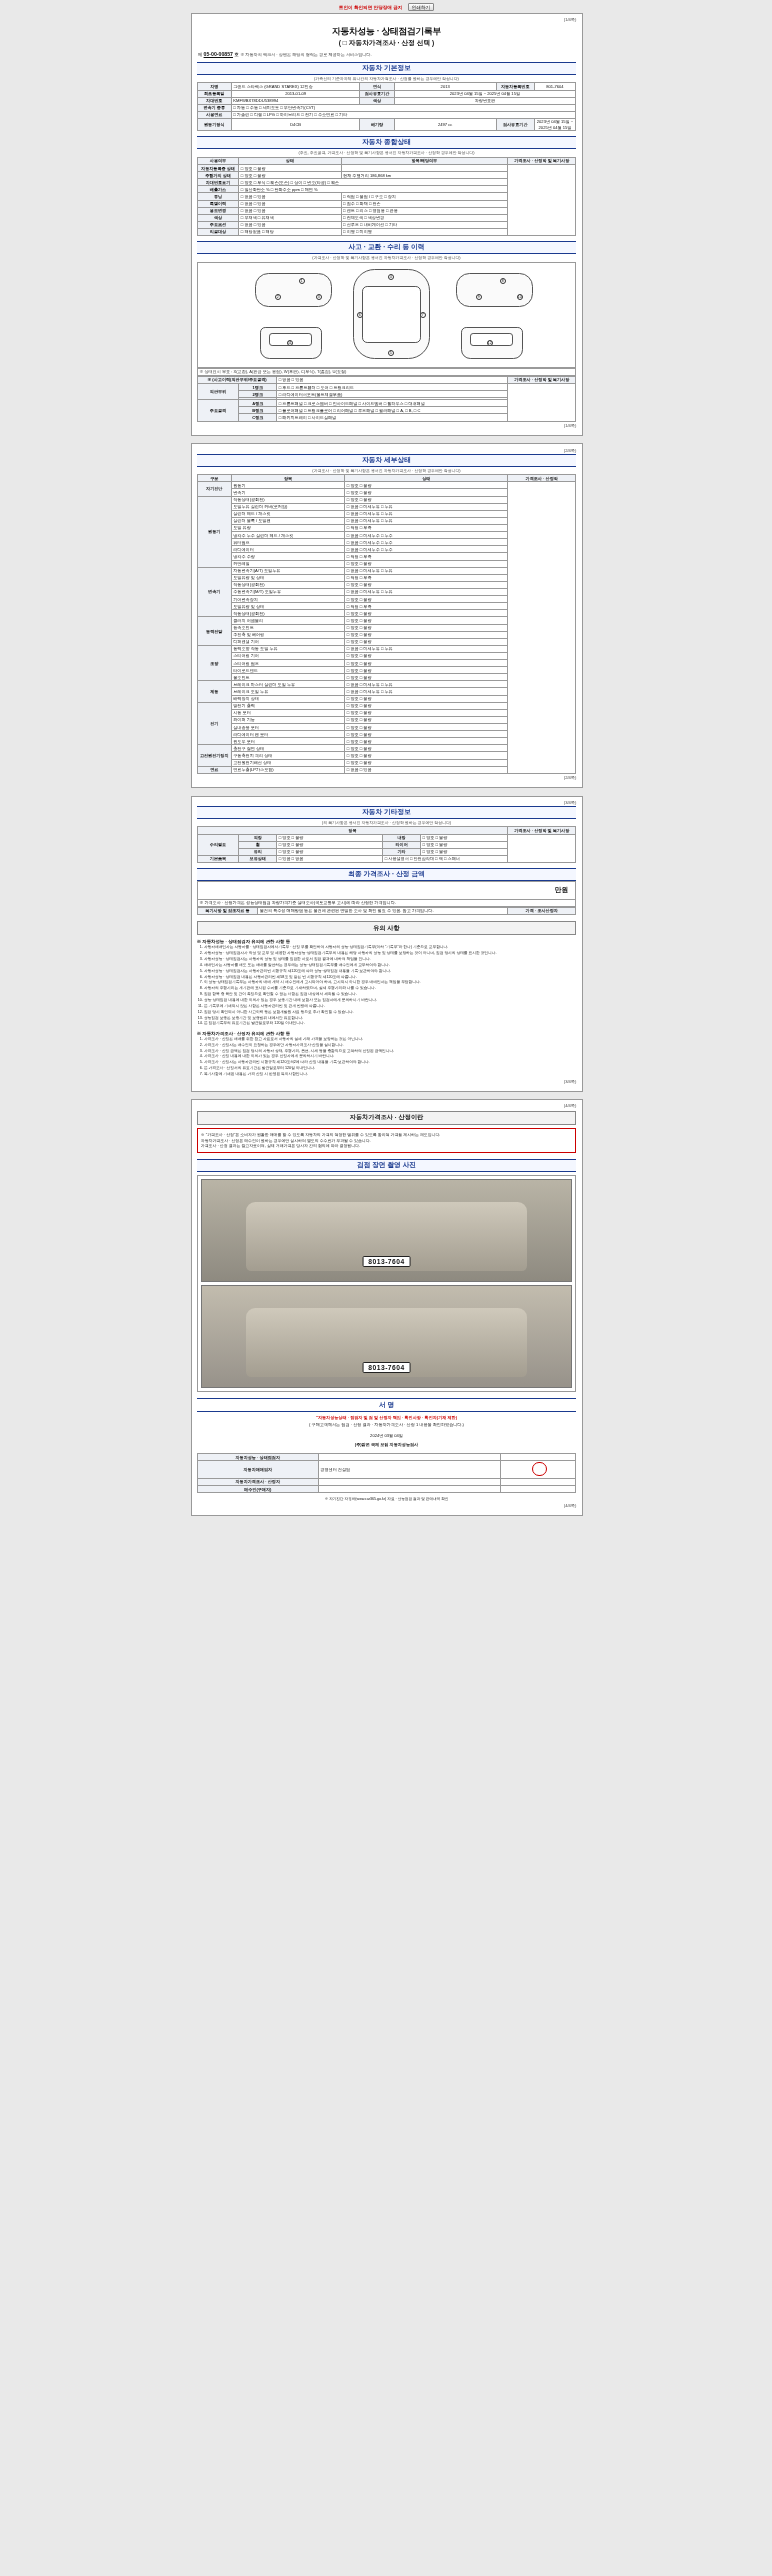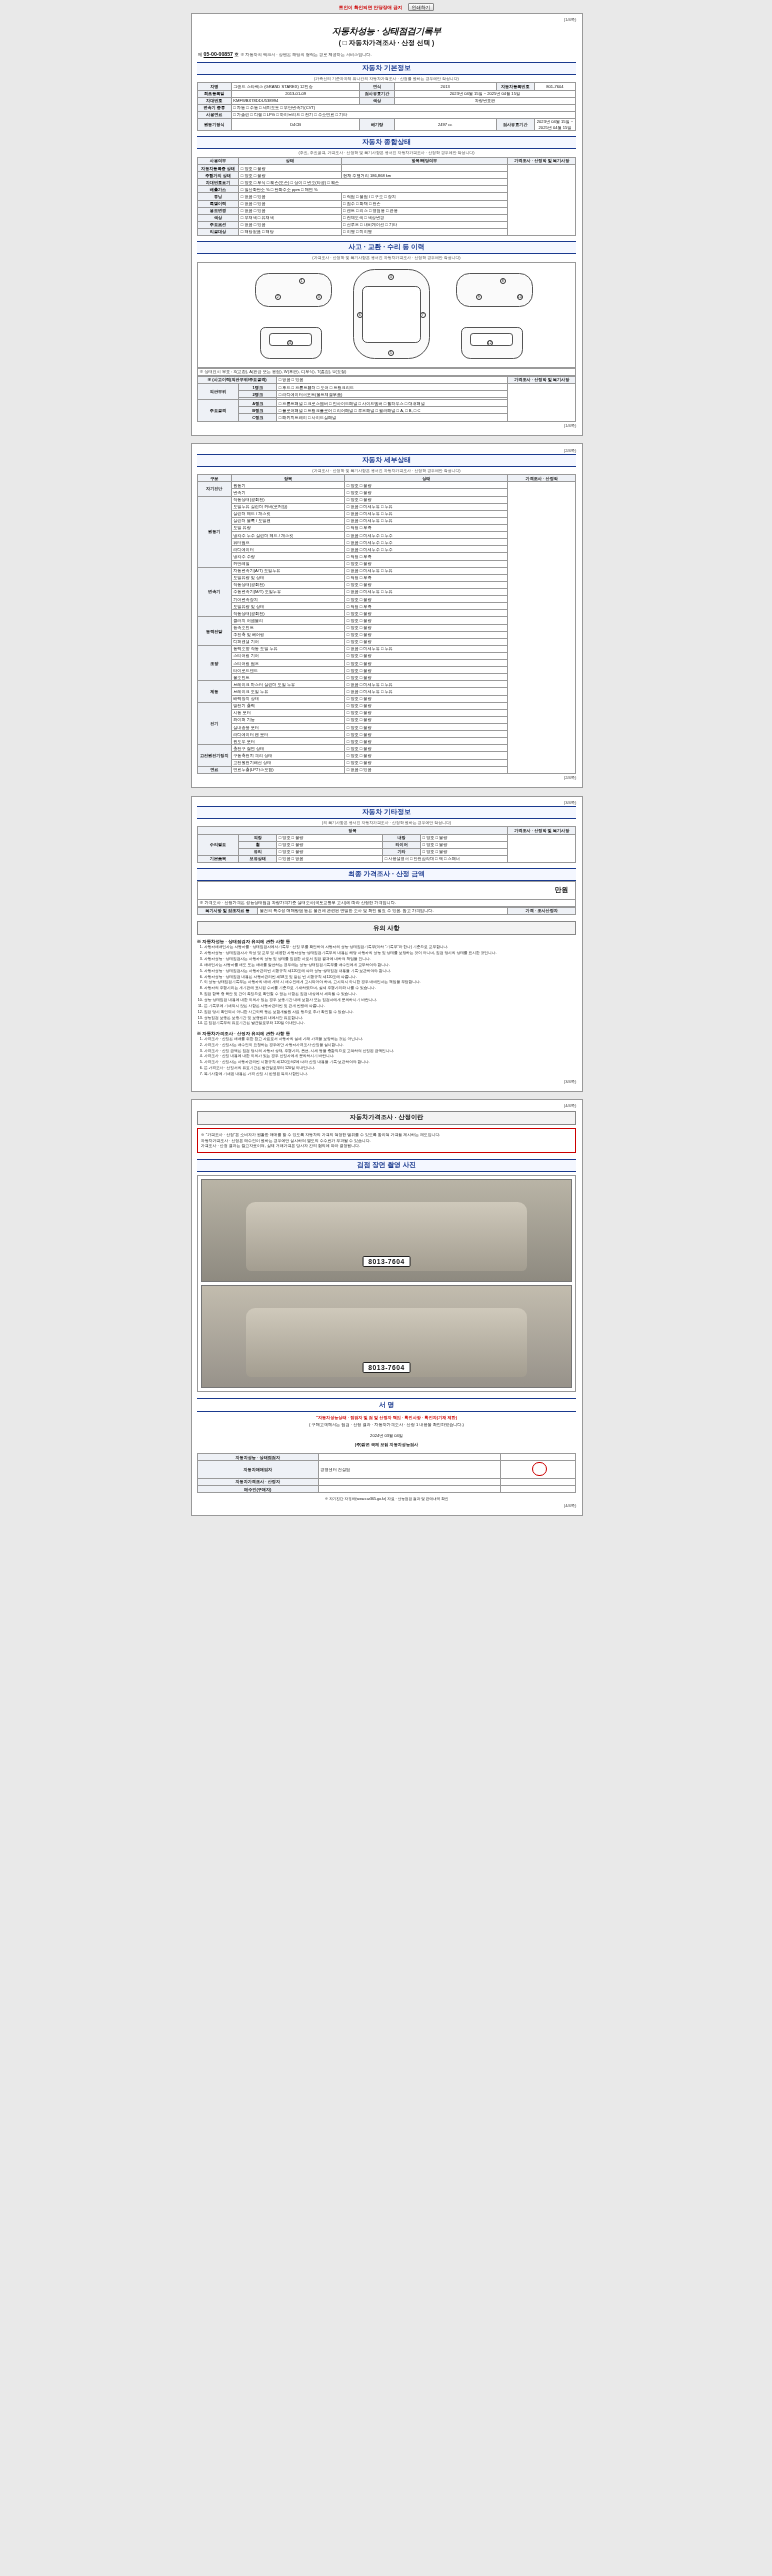--- a/index.html
+++ b/index.html
@@ -31,21 +31,21 @@
   }
   .topbar .warn { color:#c00; font-size:4.6px; font-weight:bold; }
   .btn-print {
     border:0.5px solid #888; background:linear-gradient(#fff,#ddd);
     font-size:4.6px; padding:0.5px 3.1px; border-radius:1px; cursor:pointer;
   }
   .pageno { position:absolute; right:5.2px; top:3.1px; font-size:4.1px; color:#444; }
   .pagefoot { text-align:right; font-size:4.1px; color:#444; margin-top:1.5px; }
 
   h1.doc-title {
-    text-align:center; font-size:8.8px; font-weight:bold; margin: 7.2px 0 1px 0; letter-spacing:-0.3px;font-style:italic;
+    text-align:center; font-size:8.8px; font-weight:bold; margin: 7.2px 0 1px 0; letter-spacing:-0.3px;
   }
   h2.doc-sub {
     text-align:center; font-size:6.7px; font-weight:bold; margin: 1px 0 3.1px 0;
   }
   .docno { font-size:4.6px; margin: 2.1px 0 4.1px 1px; }
   .docno b { font-size:5.2px; }
   .docno .small { font-size:4.1px; color:#333; }
 
   .sec-title {
     text-align:center; font-size:6.7px; font-weight:bold; color:#1a3a8f;

